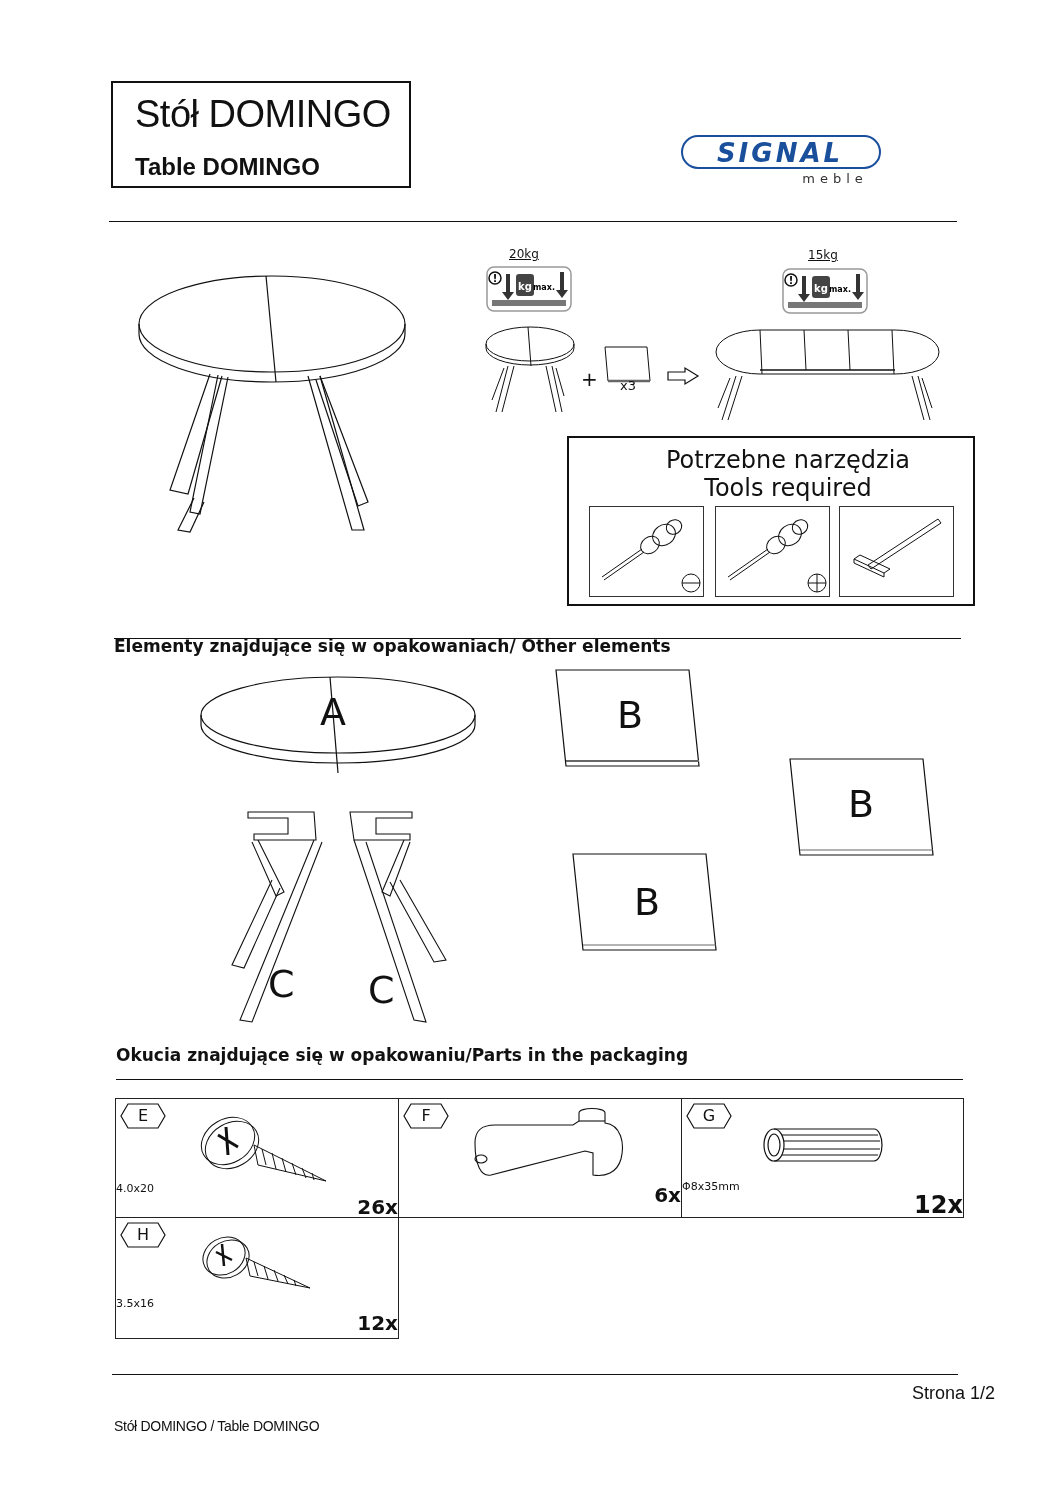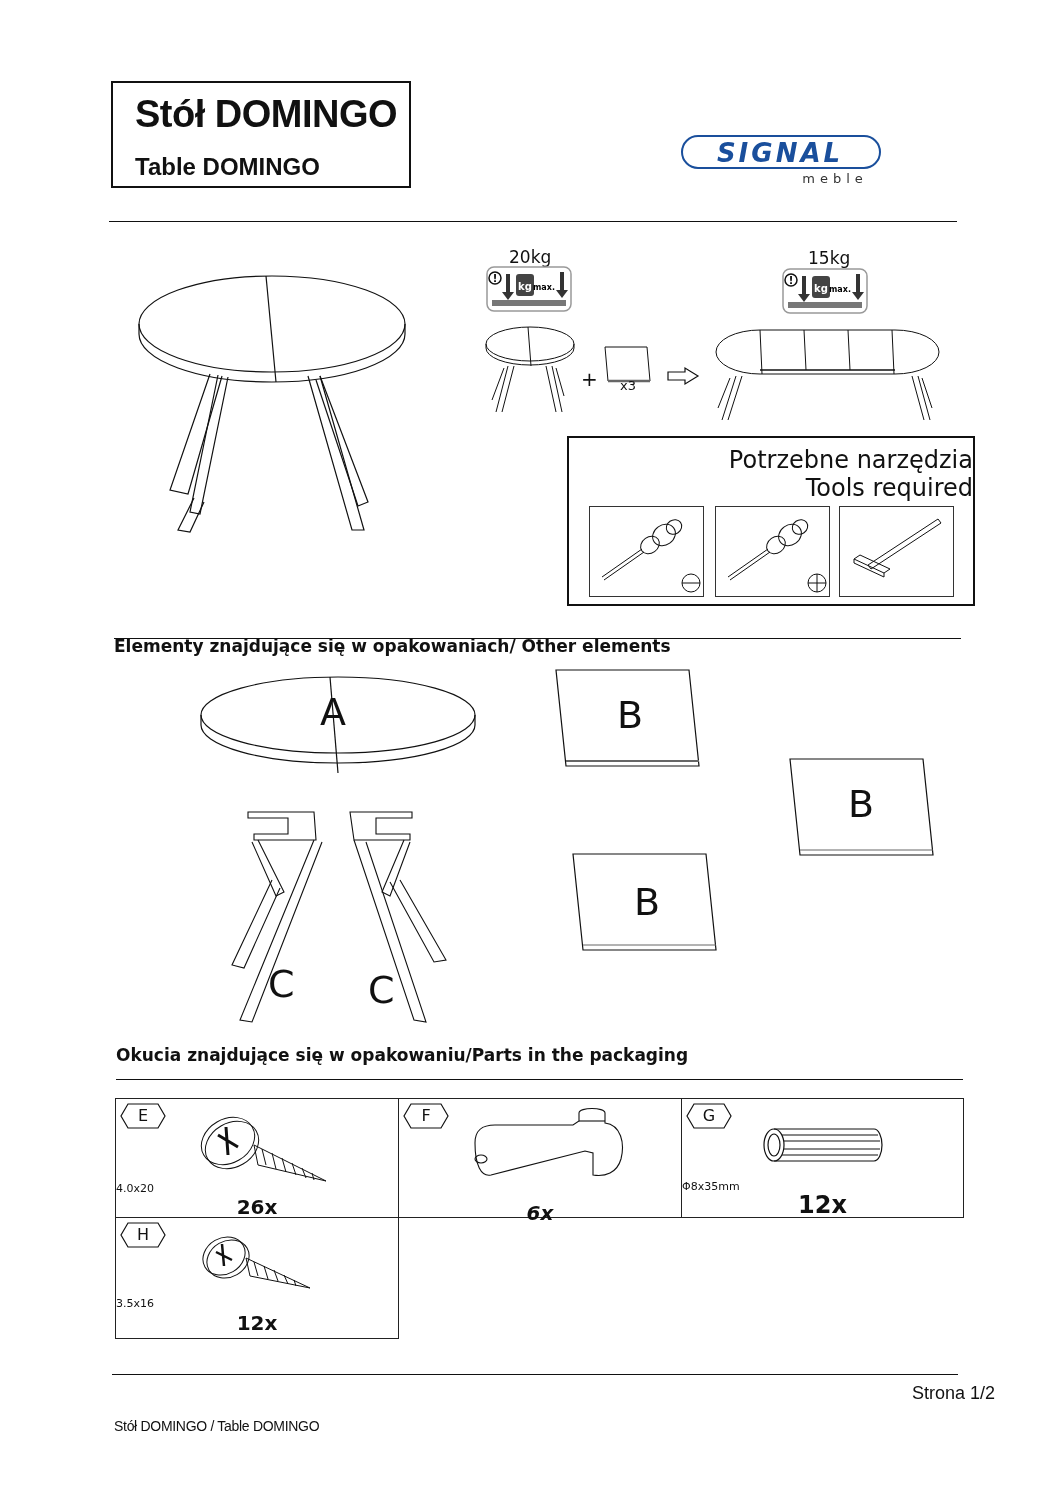--- a/index.html
+++ b/index.html
@@ -1,33 +1,33 @@
 <!DOCTYPE html>
 <html><head>
 <meta charset="utf-8">
 <style>
   html,body{margin:0;padding:0;background:#fff;}
   body{width:1060px;height:1500px;position:relative;overflow:hidden;font-family:"DejaVu Sans",sans-serif;color:#111;}
   .abs{position:absolute;}
   .title-box{left:111px;top:81px;width:300px;height:107px;border:2px solid #111;box-sizing:border-box;}
-  .title-pl{left:22px;top:10px;font-family:"Liberation Sans",sans-serif;font-weight:bold;font-size:38px;letter-spacing:-0.5px;}
+  .title-pl{left:22px;top:10px;font-family:"Liberation Sans",sans-serif;font-weight:normal;font-size:38px;letter-spacing:-0.5px;}
   .title-en{left:22px;top:70px;font-family:"Liberation Sans",sans-serif;font-weight:bold;font-size:24px;}
   .logo{left:680px;top:124px;width:205px;height:56px;margin-top:8px;}
   .hr{height:0;border-top:1.5px solid #111;}
   .section-head{font-family:"DejaVu Sans",sans-serif;font-weight:bold;font-size:17px;}
   .tools-box{left:567px;top:436px;width:408px;height:170px;border:2px solid #111;box-sizing:border-box;}
-  .tools-title{width:100%;text-align:right;font-family:"DejaVu Sans",sans-serif;font-size:24px;line-height:28px;top:8px;left:0;}
+  .tools-title{width:100%;text-align:center;font-family:"DejaVu Sans",sans-serif;font-size:24px;line-height:28px;top:8px;left:17px;}
   .tool{top:68px;width:115px;height:91px;border:1.5px solid #333;box-sizing:border-box;}
-  .weight-label{font-family:"DejaVu Sans",sans-serif;font-size:17px;}
+  .weight-label{font-family:"DejaVu Sans",sans-serif;font-size:12px;text-decoration:underline;}
   .parts-table{left:115px;top:1098px;}
   .cell{position:absolute;border:1.5px solid #222;box-sizing:border-box;background:#fff;}
   .hex{position:absolute;left:4px;top:4px;}
   .hexlbl{position:absolute;left:0;top:0;width:46px;height:26px;text-align:center;line-height:26px;font-family:"DejaVu Sans",sans-serif;font-size:16px;}
   .size{position:absolute;width:100%;font-family:"DejaVu Sans",sans-serif;font-size:11px;}
-  .qty{position:absolute;width:100%;text-align:center;font-family:"DejaVu Sans",sans-serif;font-weight:bold;font-size:20px;}
+  .qty{position:absolute;width:100%;text-align:right;font-family:"DejaVu Sans",sans-serif;font-weight:bold;font-size:20px;}
   .big-letter{font-family:"DejaVu Sans",sans-serif;font-size:38px;}
   .footer-left{left:114px;top:1382px;font-family:"Liberation Sans",sans-serif;font-size:14px;letter-spacing:-0.3px;margin-top:36px;}
   .footer-right{left:912px;top:1383px;font-family:"Liberation Sans",sans-serif;font-size:18px;}
   svg{overflow:visible;}
 </style>
 </head>
 <body>
 
 <div class="abs title-box">
   <div class="abs title-pl">Stół DOMINGO</div>
@@ -234,21 +234,21 @@
       <svg width="46" height="26" viewBox="0 0 46 26">
           <path d="M8,1 H38 L45,13 L38,25 H8 L1,13 Z" fill="#fff" stroke="#111" stroke-width="1.2"></path>
         </svg>
       <div class="hexlbl">F</div>
     </div>
     <svg class="abs" style="left:56px;top:6px;" width="180" height="76" viewBox="0 0 180 76" fill="none" stroke="#111" stroke-width="1.1">
       <path d="M20,38 C20,24 28,20 40,20 L118,20 L124,16 L124,8 C124,2 150,2 150,8 L150,18 C166,20 170,38 166,54 C162,68 150,72 138,70 L138,48 L130,46 L36,70 C26,72 20,60 20,38 Z"></path>
       <path d="M124,16 L150,16"></path>
       <ellipse cx="26" cy="54" rx="6" ry="4"></ellipse>
     </svg>
-    <div class="qty" style="top:102px;font-style:italic;">6x</div>
+    <div class="qty" style="top:84px;">6x</div>
   </div>
 
   <div class="cell" style="left:566px;top:0;width:283px;height:120px;">
     <div class="hex">
       <svg width="46" height="26" viewBox="0 0 46 26">
           <path d="M8,1 H38 L45,13 L38,25 H8 L1,13 Z" fill="#fff" stroke="#111" stroke-width="1.2"></path>
         </svg>
       <div class="hexlbl">G</div>
     </div>
     <svg class="abs" style="left:80px;top:28px;" width="124" height="36" viewBox="0 0 124 36" fill="none" stroke="#111" stroke-width="1.2">

